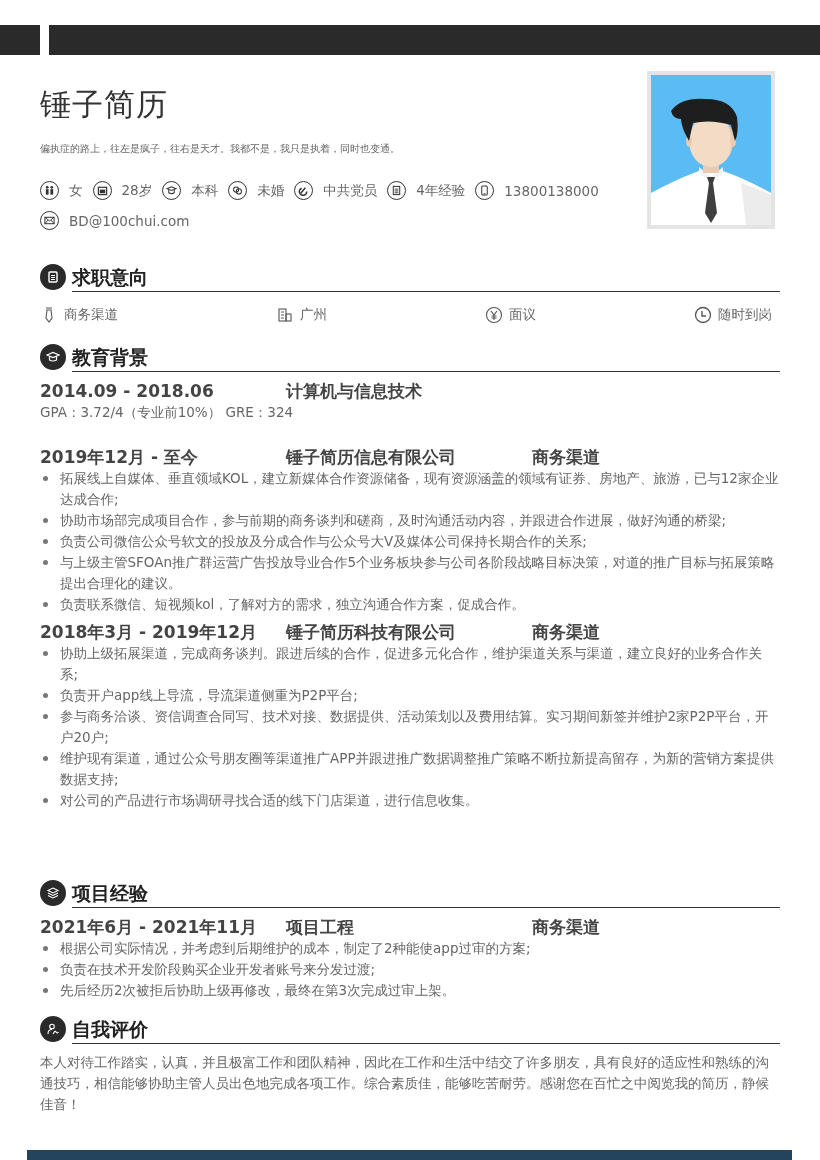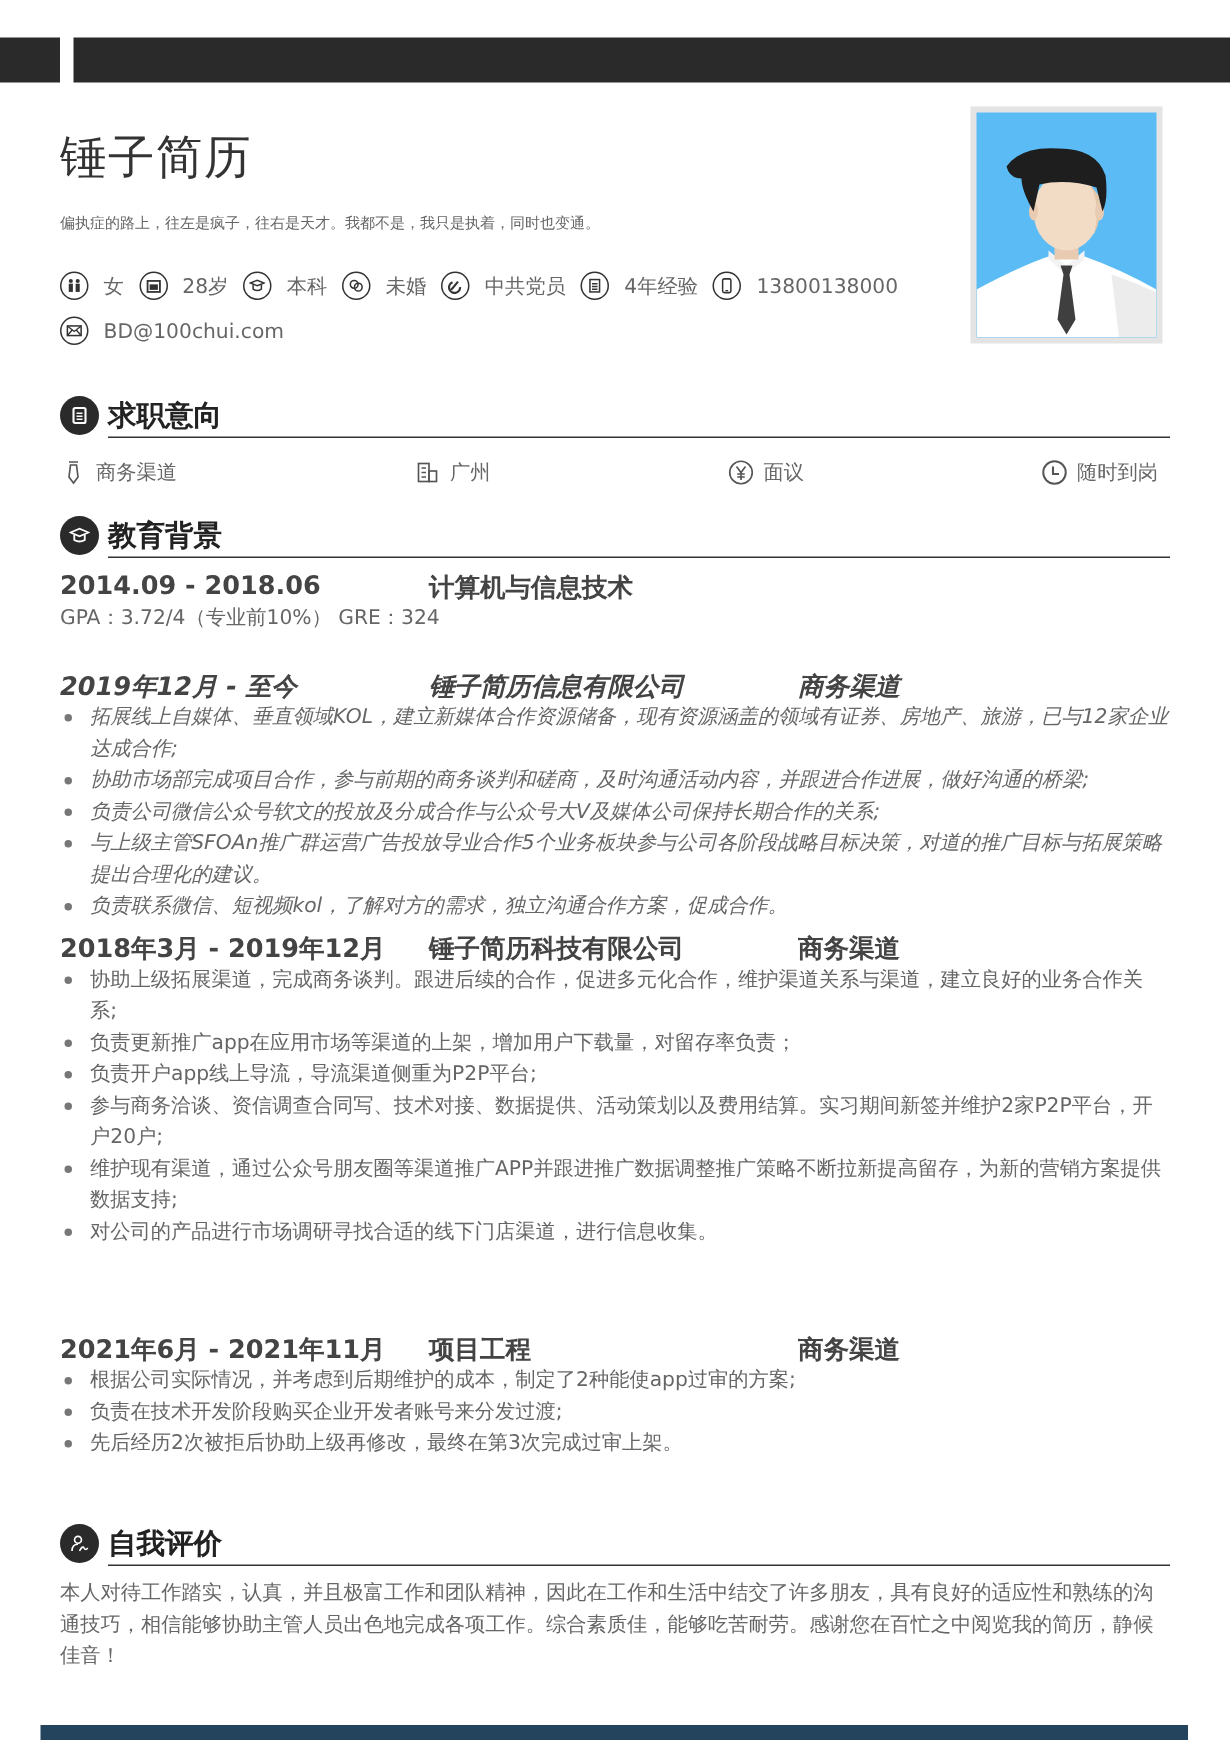--- a/index.html
+++ b/index.html
@@ -212,21 +212,21 @@
   <div style="margin-top:10px;">
     <div class="row3">
       <div class="c1">2014.09 - 2018.06</div>
       <div>计算机与信息技术</div>
     </div>
     <div class="plain">GPA：3.72/4（专业前10%） GRE：324</div>
   </div>
 </div>
 
 <div class="sec" style="top:436px;">
-  <div style="margin-top:10px;font-style:italic;">
+  <div style="margin-top:10px;">
     <div class="row3">
       <div class="c1">2019年12月 - 至今</div>
       <div class="c2">锤子简历信息有限公司</div>
       <div>商务渠道</div>
     </div>
     <ul class="bul">
       <li>拓展线上自媒体、垂直领域KOL，建立新媒体合作资源储备，现有资源涵盖的领域有证券、房地产、旅游，已与12家企业达成合作;</li>
       <li>协助市场部完成项目合作，参与前期的商务谈判和磋商，及时沟通活动内容，并跟进合作进展，做好沟通的桥梁;</li>
       <li>负责公司微信公众号软文的投放及分成合作与公众号大V及媒体公司保持长期合作的关系;</li>
       <li>与上级主管SFOAn推广群运营广告投放导业合作5个业务板块参与公司各阶段战略目标决策，对道的推广目标与拓展策略提出合理化的建议。</li>
@@ -234,30 +234,39 @@
     </ul>
   </div>
   <div style="margin-top:6px;">
     <div class="row3">
       <div class="c1">2018年3月 - 2019年12月</div>
       <div class="c2">锤子简历科技有限公司</div>
       <div>商务渠道</div>
     </div>
     <ul class="bul">
       <li>协助上级拓展渠道，完成商务谈判。跟进后续的合作，促进多元化合作，维护渠道关系与渠道，建立良好的业务合作关系;</li>
-      <li>负责更新推广app在应用市场等渠道的上架，增加用户下载量，对留存率负责；</li>
       <li>负责开户app线上导流，导流渠道侧重为P2P平台;</li>
       <li>参与商务洽谈、资信调查合同写、技术对接、数据提供、活动策划以及费用结算。实习期间新签并维护2家P2P平台，开户20户;</li>
       <li>维护现有渠道，通过公众号朋友圈等渠道推广APP并跟进推广数据调整推广策略不断拉新提高留存，为新的营销方案提供数据支持;</li>
       <li>对公司的产品进行市场调研寻找合适的线下门店渠道，进行信息收集。</li>
     </ul>
   </div>
 </div>
 
 <div class="sec" style="top:878px;">
+  <div class="sec-head">
+    <div class="sec-icon">
+        <svg viewBox="0 0 14 14">
+          <path d="M7 2 L12 4.5 L7 7 L2 4.5 Z" fill="none" stroke="#fff" stroke-width="1.1"></path>
+          <path d="M2 7 L7 9.5 L12 7 M2 9.5 L7 12 L12 9.5" fill="none" stroke="#fff" stroke-width="1.1"></path>
+        </svg>
+      </div>
+    <div class="sec-title">项目经验</div>
+    <div class="sec-line"></div>
+  </div>
   <div style="margin-top:10px;">
     <div class="row3">
       <div class="c1">2021年6月 - 2021年11月</div>
       <div class="c2">项目工程</div>
       <div>商务渠道</div>
     </div>
     <ul class="bul">
       <li>根据公司实际情况，并考虑到后期维护的成本，制定了2种能使app过审的方案;</li>
       <li>负责在技术开发阶段购买企业开发者账号来分发过渡;</li>
       <li>先后经历2次被拒后协助上级再修改，最终在第3次完成过审上架。</li>

